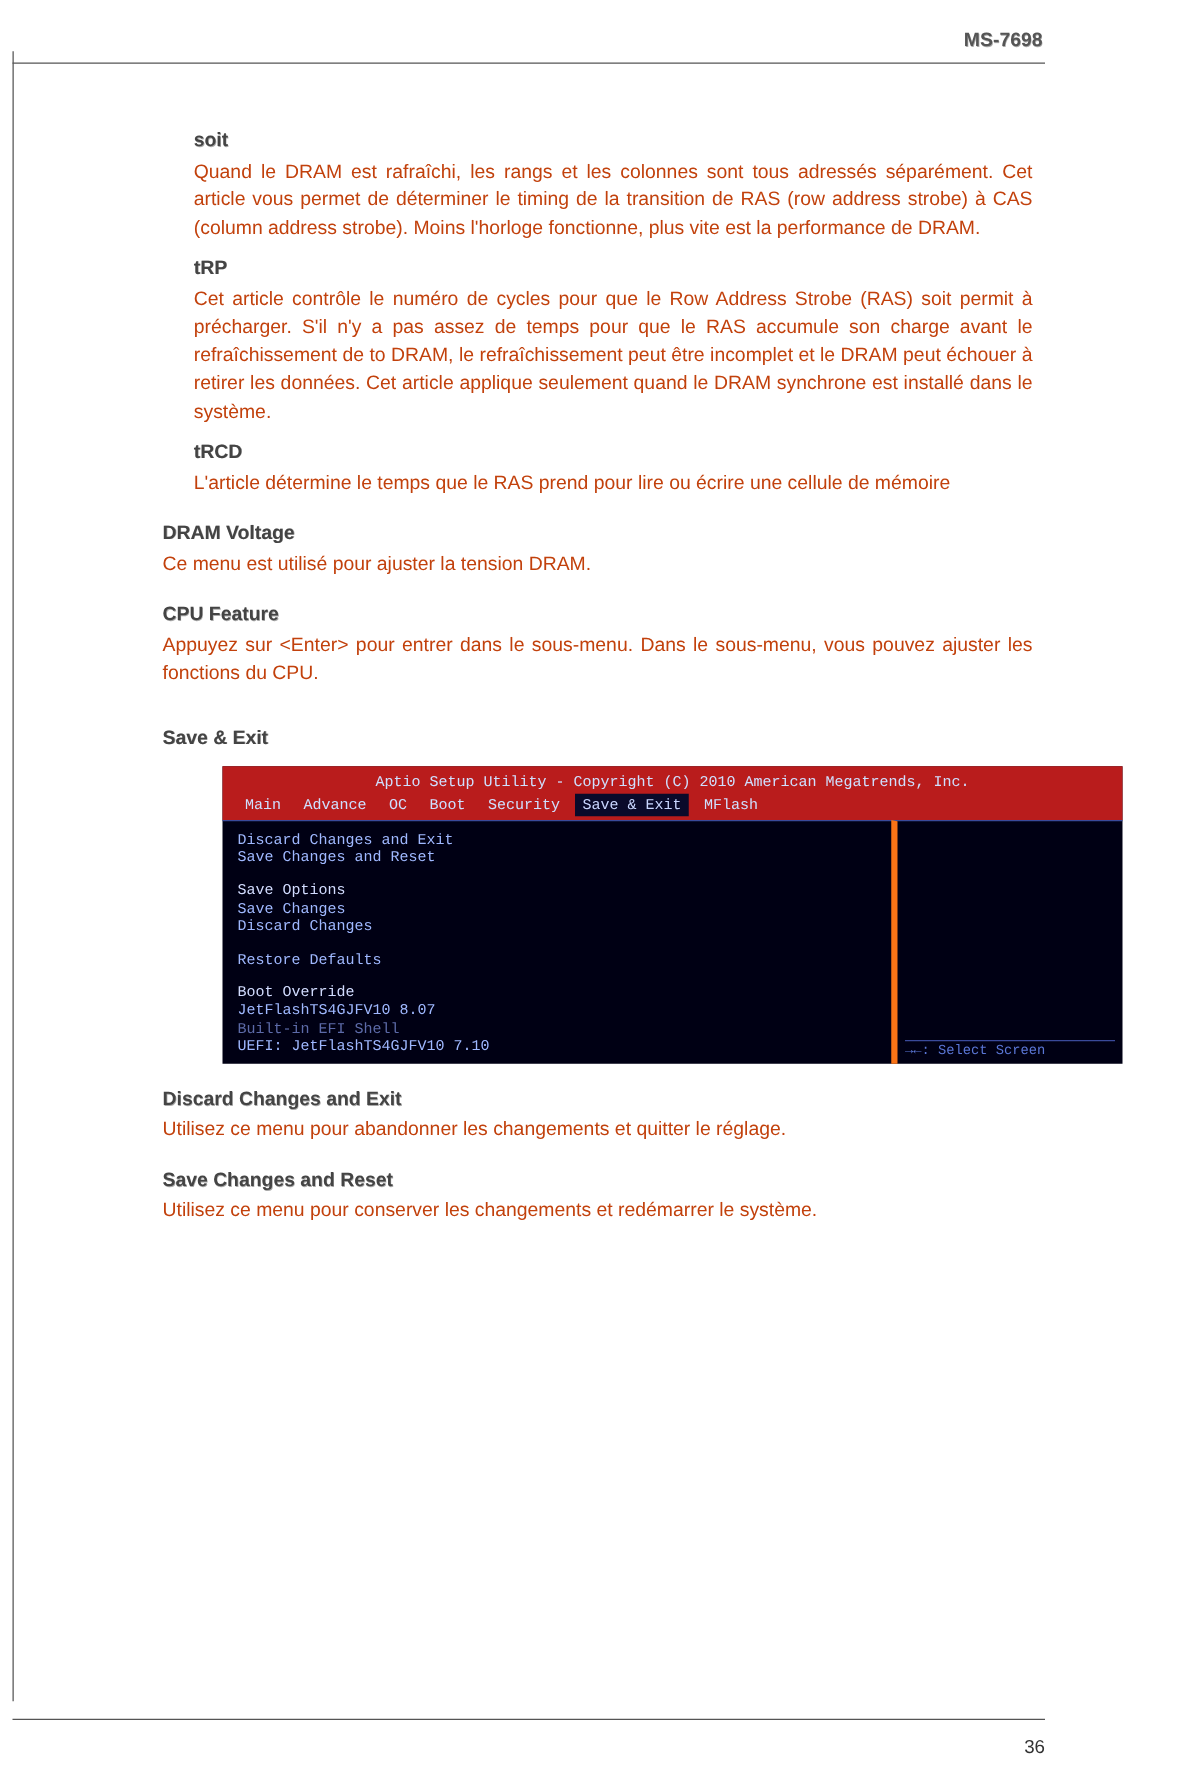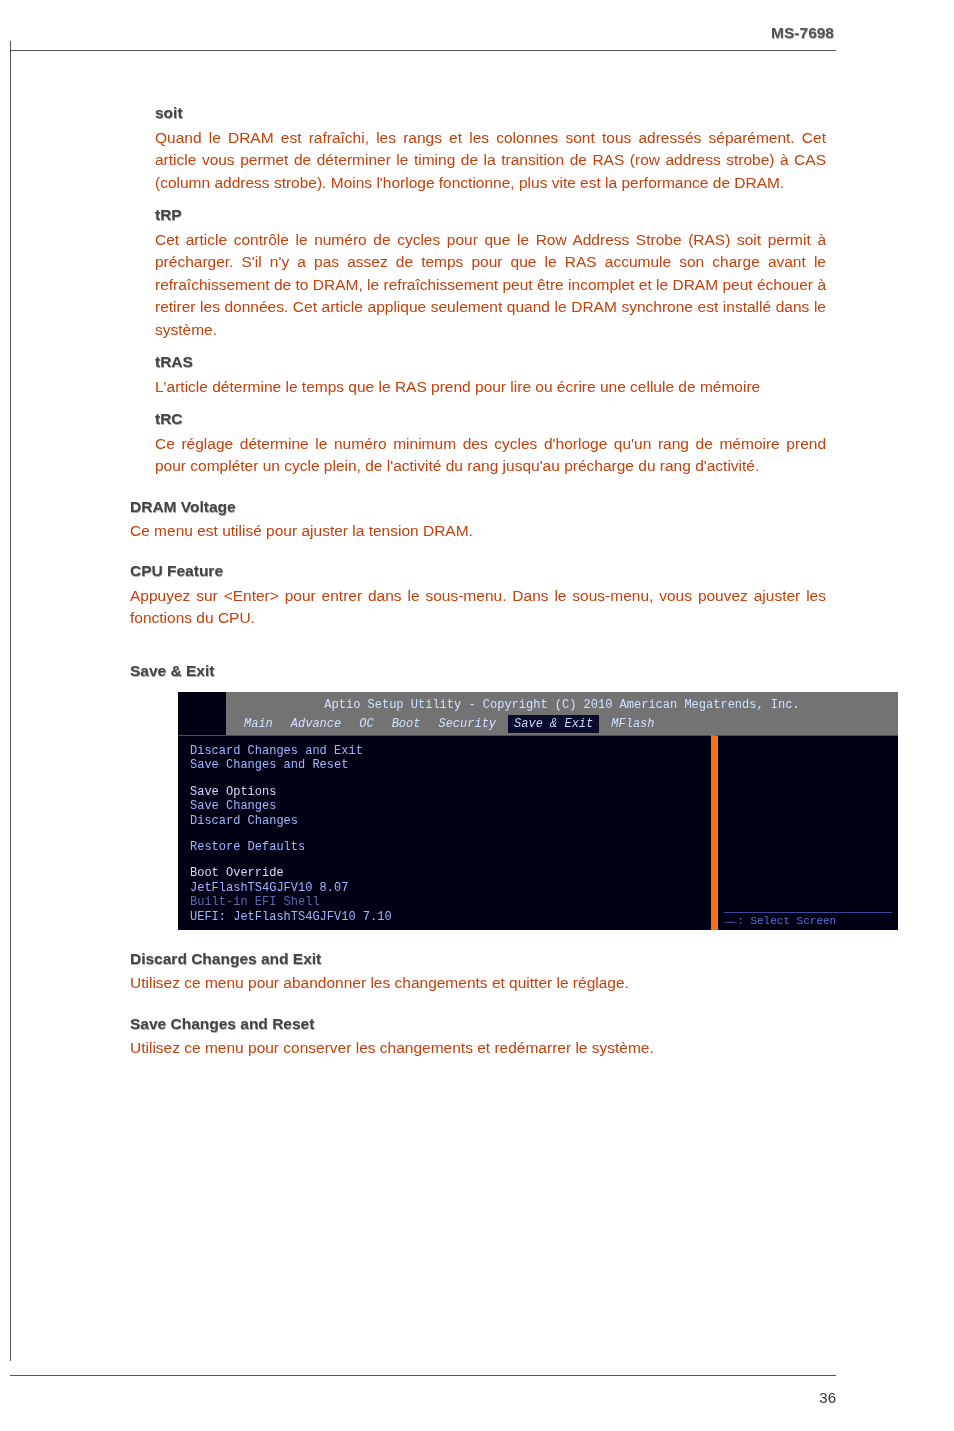--- a/index.html
+++ b/index.html
@@ -68,53 +68,51 @@
   .bios {
     width: 720px;
     margin: 10px 0 10px 48px;
     background: #000014;
     font-family: "Courier New", monospace;
     font-size: 12px;
     line-height: 1.2;
     color: #9fb8ff;
   }
   .bios-hdr {
-    background: #737373;
+    background: #b91c1c;
     color: #cfe0ff;
     padding: 4px 0 0 0;
-    margin-left: 48px;
   }
   .bios-hdr-title {
     text-align: center;
     padding: 2px 0 4px 0;
   }
   .bios-tabs {
     padding: 0 12px 4px 12px;
   }
   .bios-tabs span {
     padding: 2px 6px;
     margin-right: 6px;
-    font-style: italic;
   }
   .bios-tabs .active {
     background: #0a0a2a;
     color: #c9d6ff;
   }
   .bios-body {
     display: flex;
   }
   .bios-left {
     flex: 1;
     padding: 8px 12px 6px 12px;
     border-top: 1px solid #3a4a9a;
   }
   .bios-right {
     width: 180px;
     border-top: 1px solid #3a4a9a;
-    border-left: 7px solid #f97316;
+    border-left: 5px solid #f97316;
     position: relative;
   }
   .bios-right-foot {
     position: absolute;
     bottom: 2px;
     left: 6px;
     color: #5a76d6;
     font-size: 11px;
     border-top: 1px solid #3a4a9a;
     width: 168px;
@@ -155,28 +153,24 @@
       <div class="h-sub">soit</div>
       <div class="body">Quand le DRAM est rafraîchi, les rangs et les colonnes sont tous adressés séparément. Cet article vous permet de déterminer le timing de la transition de RAS (row address strobe) à CAS (column address strobe). Moins l'horloge fonctionne, plus vite est la performance de DRAM.</div>
     </div>
 
     <div class="block indent1">
       <div class="h-sub">tRP</div>
       <div class="body">Cet article contrôle le numéro de cycles pour que le Row Address Strobe (RAS) soit permit à précharger. S'il n'y a pas assez de temps pour que le RAS accumule son charge avant le refraîchissement de  to DRAM, le refraîchissement peut être incomplet et le DRAM peut échouer à retirer les données. Cet article applique seulement quand le DRAM synchrone est installé dans le système.</div>
     </div>
 
     <div class="block indent1">
-      <div class="h-sub">tRAS</div>
+      <div class="h-sub">tRCD</div>
       <div class="body">L'article détermine le temps que le RAS prend pour lire ou écrire une cellule de mémoire</div>
     </div>
 
-    <div class="block indent1">
-      <div class="h-sub">tRC</div>
-      <div class="body">Ce réglage détermine le numéro minimum des cycles d'horloge qu'un rang de mémoire prend pour compléter un cycle plein, de l'activité du rang jusqu'au précharge du rang d'activité.</div>
-    </div>
 
     <div class="block">
       <div class="h-main">DRAM Voltage</div>
       <div class="body">Ce menu est utilisé pour ajuster la tension DRAM.</div>
     </div>
 
     <div class="block">
       <div class="h-main">CPU Feature</div>
       <div class="body">Appuyez sur &lt;Enter&gt; pour entrer dans le sous-menu. Dans le sous-menu, vous pouvez ajuster les fonctions du CPU.</div>
     </div>

